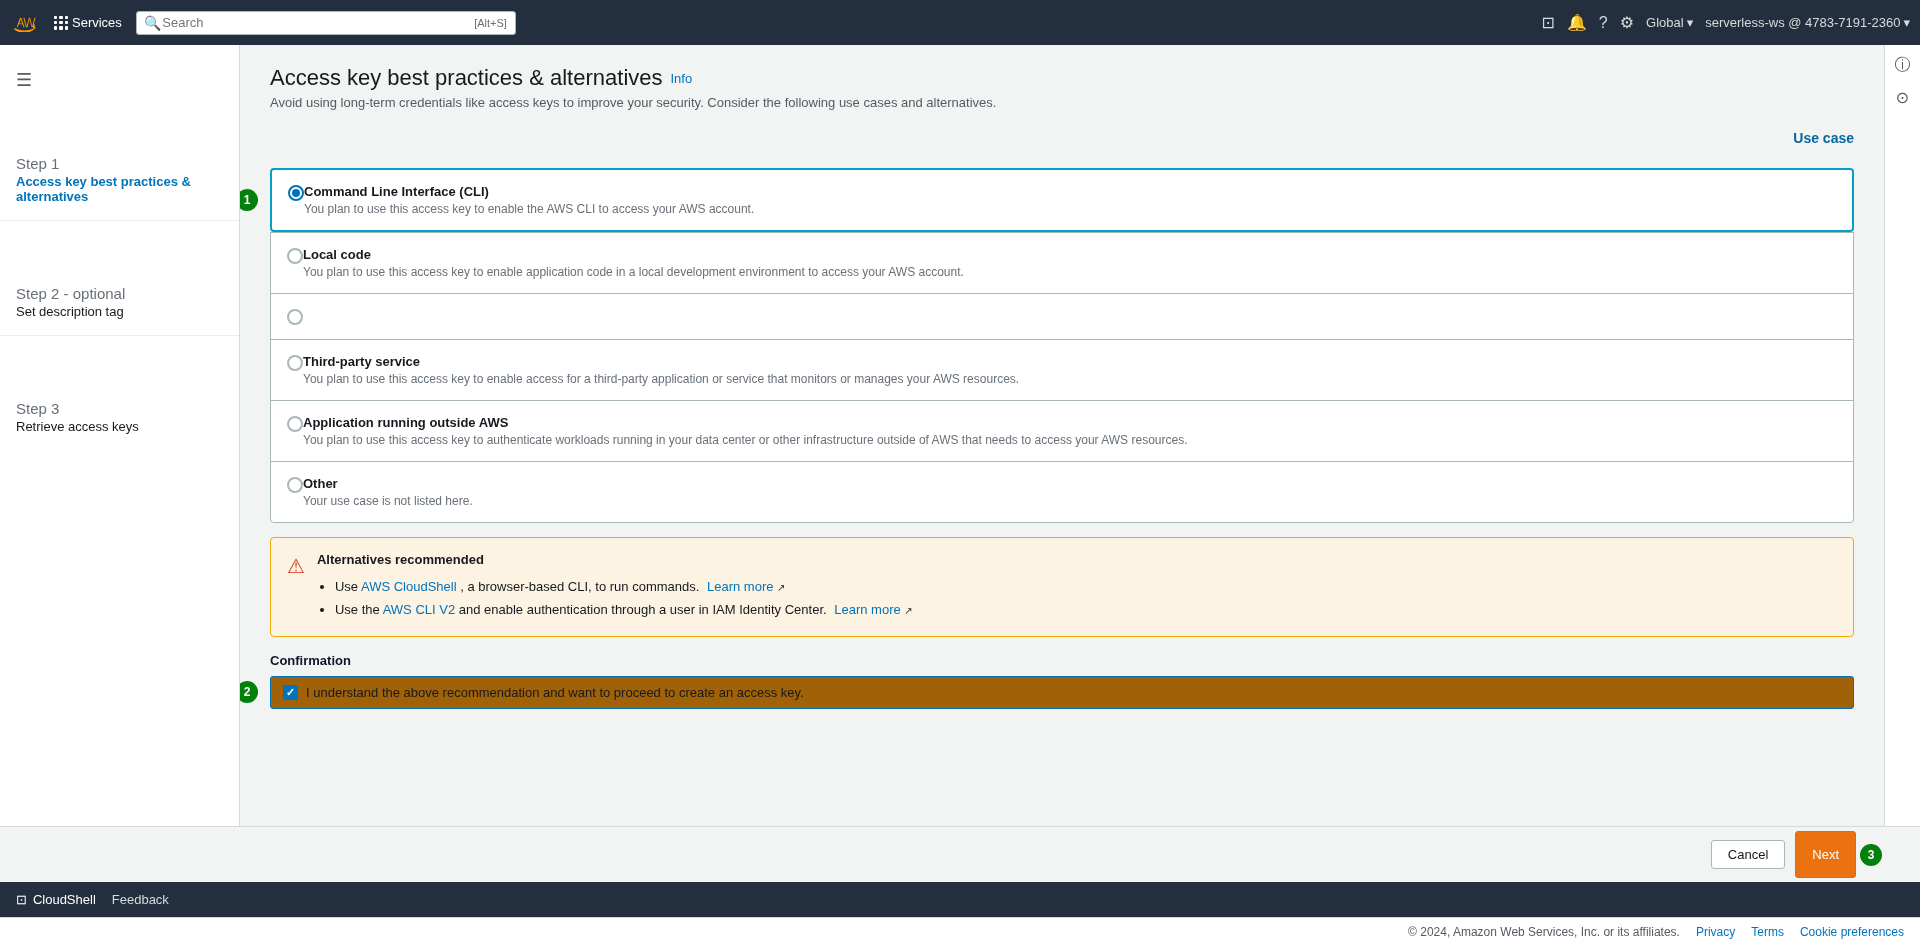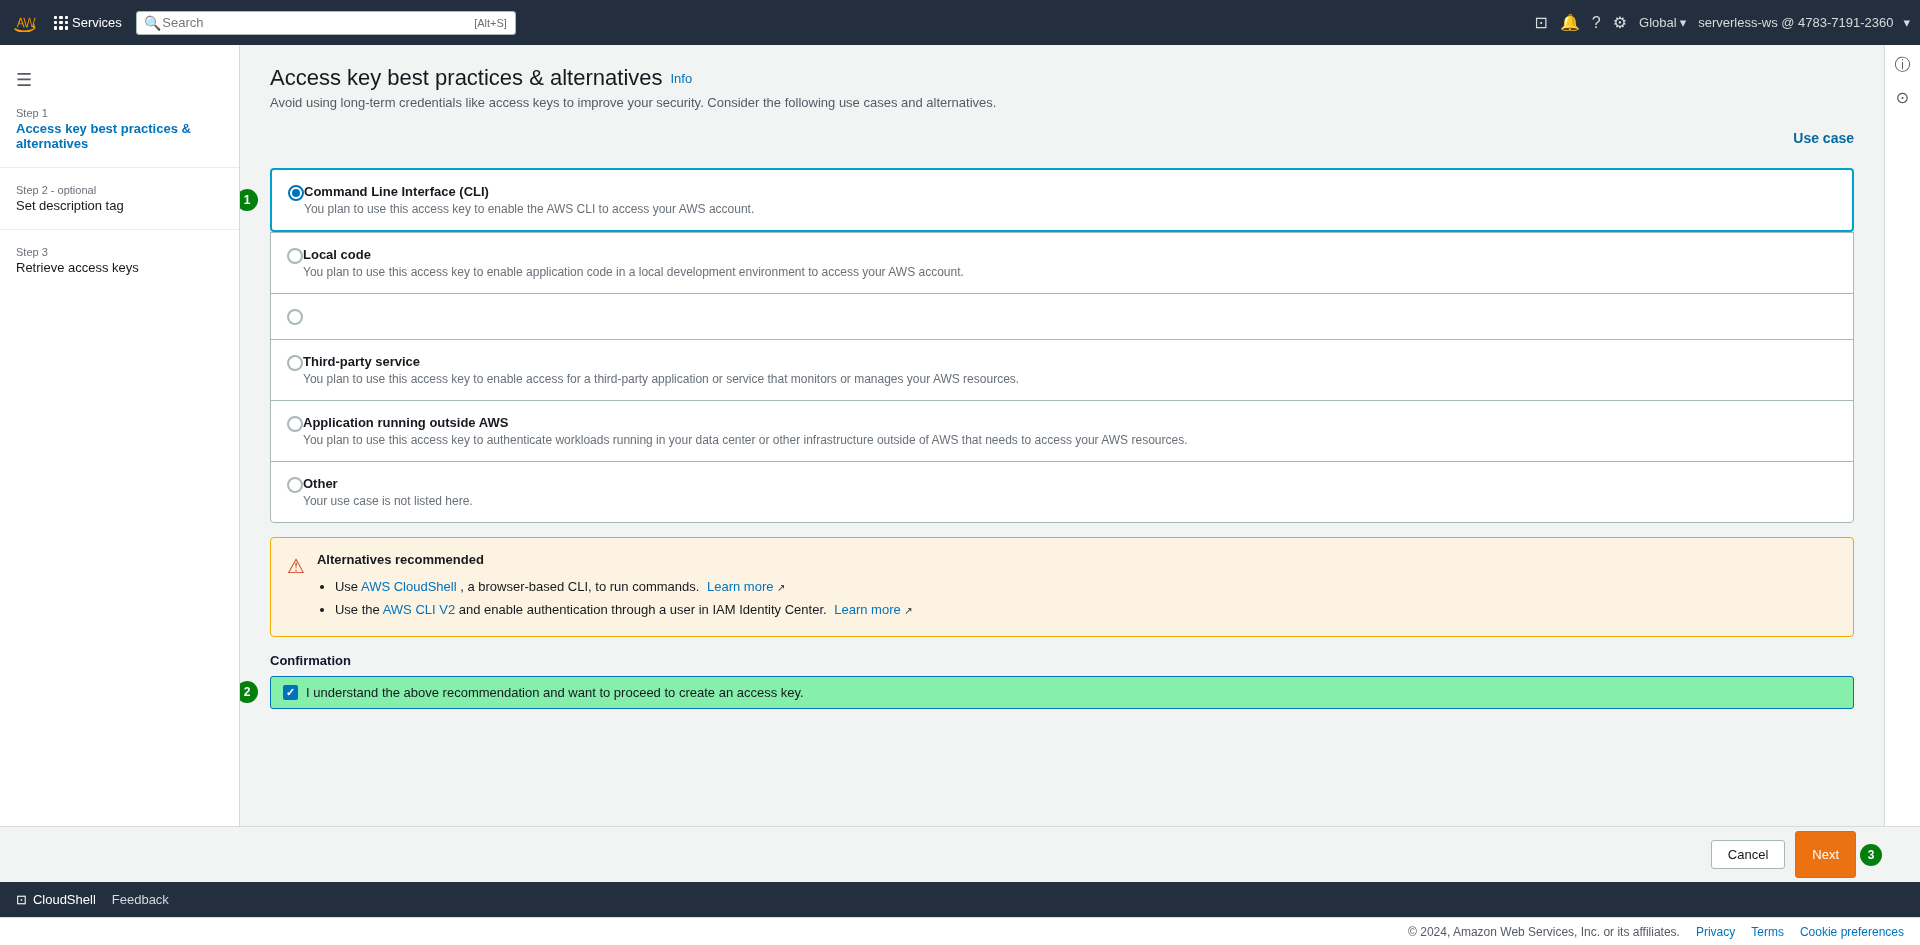--- a/index.html
+++ b/index.html
@@ -41,21 +41,21 @@
     .search-shortcut {
       font-size: 11px; color: #687078; margin-left: 6px;
     }
     .nav-right {
       margin-left: auto; display: flex; align-items: center; gap: 12px;
     }
     .nav-icon { color: #d5dbdb; font-size: 16px; cursor: pointer; }
     .global-btn {
       color: #d5dbdb; font-size: 13px; cursor: pointer; display: flex; align-items: center; gap: 3px;
     }
-    .account-info { color: #d5dbdb; font-size: 13px; cursor: pointer; display: flex; align-items: center; gap: 10px; }
+    .account-info { color: #d5dbdb; font-size: 13px; cursor: pointer; display: flex; align-items: center; gap: 3px; }
 
     
     .main-wrapper {
       display: flex;
       flex: 1;
       overflow: hidden;
     }
 
     
     .sidebar {
@@ -67,21 +67,21 @@
       overflow-y: auto;
     }
     .sidebar-toggle {
       padding: 8px 16px; cursor: pointer; color: #545b64;
       font-size: 18px;
     }
     .sidebar-step {
       padding: 8px 16px;
     }
     .step-label {
-      font-size: 11px; color: #687078; margin-bottom: 2px;
+      font-size: 15px; color: #687078; margin-bottom: 2px; margin-top: 48px;
     }
     .step-title {
       font-size: 13px; color: #16191f; font-weight: 500;
     }
     .step-title.active {
       color: #0073bb; font-weight: 600;
     }
     .sidebar-divider {
       height: 1px; background: #eaeded; margin: 8px 0;
     }
@@ -175,21 +175,21 @@
       margin-top: 16px;
     }
     .confirmation-label {
       font-size: 13px; font-weight: 600; color: #0f172a; margin-bottom: 8px;
     }
     .confirmation-checkbox {
       display: flex; align-items: center; gap: 8px;
       border: 1px solid #0073bb;
       padding: 8px 12px;
       border-radius: 3px;
-      background: #86efac;
+      background: #a16207;
       cursor: pointer;
     }
     .checkbox-square {
       width: 15px; height: 15px; background: #0073bb;
       border-radius: 2px; display: flex; align-items: center; justify-content: center;
       flex-shrink: 0;
     }
     .checkbox-square::after {
       content: '✓'; color: #fff; font-size: 11px; font-weight: bold;
     }

